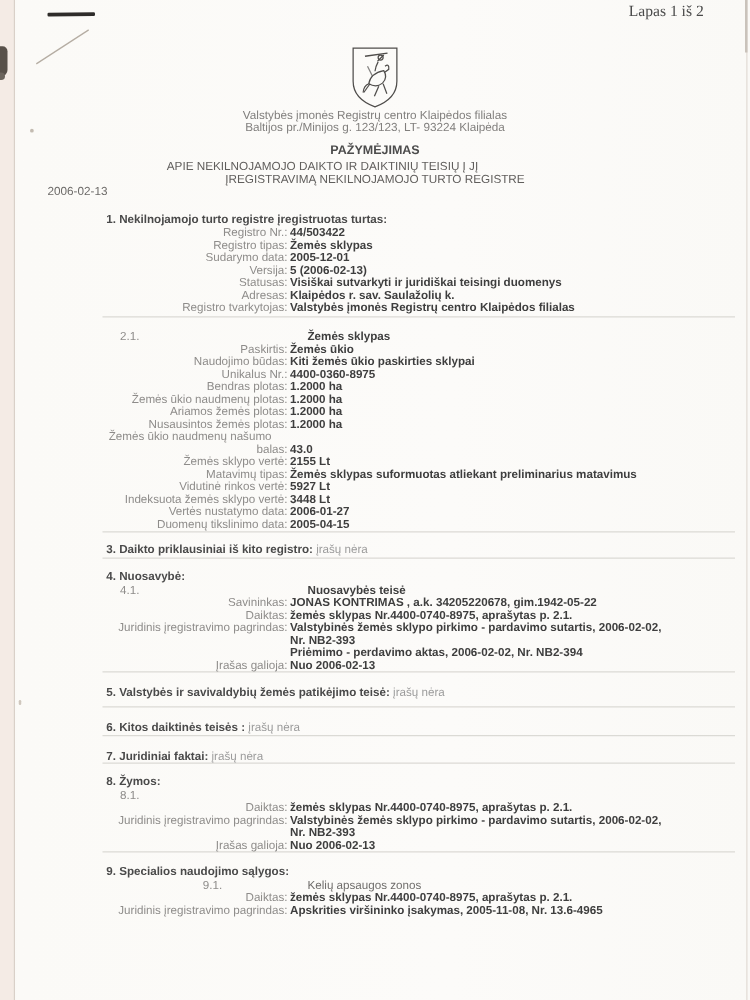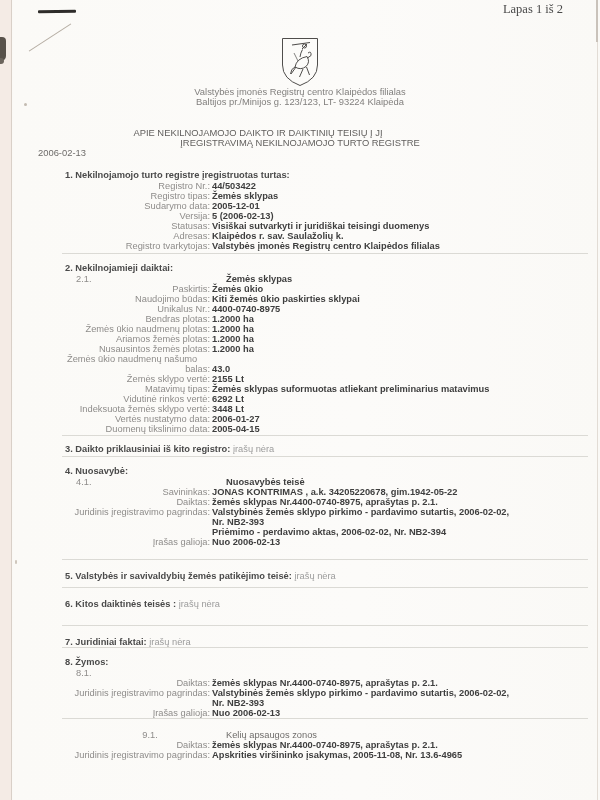--- a/index.html
+++ b/index.html
@@ -23,41 +23,41 @@
          font-size:12.5px;color:#4a4a4a;}
   .emblem{position:absolute;top:37px;left:281px;}
   .org1{position:absolute;top:86px;left:0;width:600px;text-align:center;font-size:9.4px;color:#817f7d;}
   .org2{position:absolute;top:96px;left:0;width:600px;text-align:center;font-size:9.4px;color:#817f7d;}
   .title{position:absolute;top:115px;left:0;width:600px;text-align:center;font-size:10px;font-weight:bold;color:#4c4c4c;}
   .sub1{position:absolute;top:127px;left:0;width:516px;text-align:center;font-size:9.4px;color:#605e5c;}
   .sub2{position:absolute;top:137px;left:0;width:600px;text-align:center;font-size:9.4px;color:#605e5c;}
   .hdate{position:absolute;top:147px;left:0;width:600px;font-size:9.4px;color:#6d6b69;padding-left:38px;}
 
   .content{position:absolute;top:161px;left:62px;width:526px;font-size:9.3px;line-height:10px;}
-  .sec{border-bottom:1px solid #dbdad5;}
+  .sec{border-bottom:1px solid #dbdad5;margin-left:20px;}
   .sec.last{border-bottom:none;}
   .sec-h{font-weight:bold;color:#4a4a4a;padding-left:3px;white-space:pre;}
   .sec-h .inline-val{font-weight:normal;color:#9b9b9b;}
   .sec-h.italic .h-main{}
   .rows{margin-top:1px;}
   .row{display:flex;}
   .lbl{flex:none;width:148px;text-align:right;color:#8e8c8a;white-space:pre;}
   .val{margin-left:2px;font-weight:bold;color:#3e3e3e;white-space:pre;}
   .row.num .lbl{text-align:left;padding-left:14px;}
   .row.numplain .lbl{text-align:center;padding-left:14px;}
   .row.numplain .val{font-weight:normal;color:#6f6d6b;}
   .row.labelonly .lbl{text-align:left;padding-left:5px;width:200px;}
   .row.cont .lbl{}
   
   .s1{padding-top:9px;padding-bottom:2px;}
   .s2{padding-top:9px;padding-bottom:1px;}
   .s3{padding-top:8px;padding-bottom:2px;}
-  .s4{padding-top:9px;padding-bottom:12px;}
+  .s4{padding-top:9px;padding-bottom:0;}
   .s5{padding-top:11px;padding-bottom:6px;}
-  .s6{padding-top:11px;padding-bottom:16px;}
+  .s6{padding-top:11px;padding-bottom:1px;}
   .s7{padding-top:11px;padding-bottom:0;}
   .s8{padding-top:9px;padding-bottom:0;}
   .s9{padding-top:10px;}
 </style>
 </head>
 <body>
 
 <div class="page">
   <div class="edge-strip"></div>
   <div class="edge-line"></div>
@@ -84,20 +84,21 @@
       <path d="M15,30 L10,37"></path>
       <path d="M25.5,30 L28.5,38"></path>
       <path d="M22,32 L18.5,40"></path>
       <path d="M14,30 Q10,31.5 9.5,37"></path>
       <path d="M13,16 L17,24" opacity="0.7"></path>
     </svg>
   </div>
 
   <div class="org1">Valstybės įmonės Registrų centro Klaipėdos filialas</div>
   <div class="org2">Baltijos pr./Minijos g. 123/123, LT- 93224 Klaipėda</div>
+  <div class="title">PAŽYMĖJIMAS</div>
   <div class="sub1">APIE NEKILNOJAMOJO DAIKTO IR DAIKTINIŲ TEISIŲ Į JĮ</div>
   <div class="sub2">ĮREGISTRAVIMĄ NEKILNOJAMOJO TURTO REGISTRE</div>
   <div class="hdate">2006-02-13</div>
 
   <div class="content">
 
     <div class="sec s1">
       <div class="sec-h"><span class="h-main">1. Nekilnojamojo turto registre įregistruotas turtas:</span></div>
       <div class="rows">
 
@@ -126,38 +127,37 @@
             <span class="val">Klaipėdos r. sav. Saulažolių k.</span>
           </div>
           <div class="row">
             <span class="lbl">Registro tvarkytojas:</span>
             <span class="val">Valstybės įmonės Registrų centro Klaipėdos filialas</span>
           </div>
         </div>
     </div>
 
     <div class="sec s2">
-      <div class="sec-h"><span class="h-main">2. Nekilnojamieji daiktai:</span></div>
       <div class="rows">
 
       <div class="row num">
             <span class="lbl">2.1.</span>
             <span class="val">Žemės sklypas</span>
           </div>
           <div class="row">
             <span class="lbl">Paskirtis:</span>
             <span class="val">Žemės ūkio</span>
           </div>
           <div class="row">
             <span class="lbl">Naudojimo būdas:</span>
             <span class="val">Kiti žemės ūkio paskirties sklypai</span>
           </div>
           <div class="row">
             <span class="lbl">Unikalus Nr.:</span>
-            <span class="val">4400-0740-8975</span>
+            <span class="val">4400-0360-8975</span>
           </div>
           <div class="row">
             <span class="lbl">Bendras plotas:</span>
             <span class="val">1.2000 ha</span>
           </div>
           <div class="row">
             <span class="lbl">Žemės ūkio naudmenų plotas:</span>
             <span class="val">1.2000 ha</span>
           </div>
           <div class="row">
@@ -179,21 +179,21 @@
           <div class="row">
             <span class="lbl">Žemės sklypo vertė:</span>
             <span class="val">2155 Lt</span>
           </div>
           <div class="row">
             <span class="lbl">Matavimų tipas:</span>
             <span class="val">Žemės sklypas suformuotas atliekant preliminarius matavimus</span>
           </div>
           <div class="row">
             <span class="lbl">Vidutinė rinkos vertė:</span>
-            <span class="val">6292 Lt</span>
+            <span class="val">5927 Lt</span>
           </div>
           <div class="row">
             <span class="lbl">Indeksuota žemės sklypo vertė:</span>
             <span class="val">3448 Lt</span>
           </div>
           <div class="row">
             <span class="lbl">Vertės nustatymo data:</span>
             <span class="val">2006-01-27</span>
           </div>
           <div class="row">
@@ -274,20 +274,21 @@
             <span class="val">Nr. NB2-393</span>
           </div>
           <div class="row">
             <span class="lbl">Įrašas galioja:</span>
             <span class="val">Nuo 2006-02-13</span>
           </div>
         </div>
     </div>
 
     <div class="sec s9 last">
+      <div class="sec-h"><span class="h-main">9. Specialios naudojimo sąlygos:</span></div>
       <div class="rows">
 
       <div class="row numplain">
             <span class="lbl">9.1.</span>
             <span class="val">Kelių apsaugos zonos</span>
           </div>
           <div class="row">
             <span class="lbl">Daiktas:</span>
             <span class="val">žemės sklypas Nr.4400-0740-8975, aprašytas p. 2.1.</span>
           </div>

